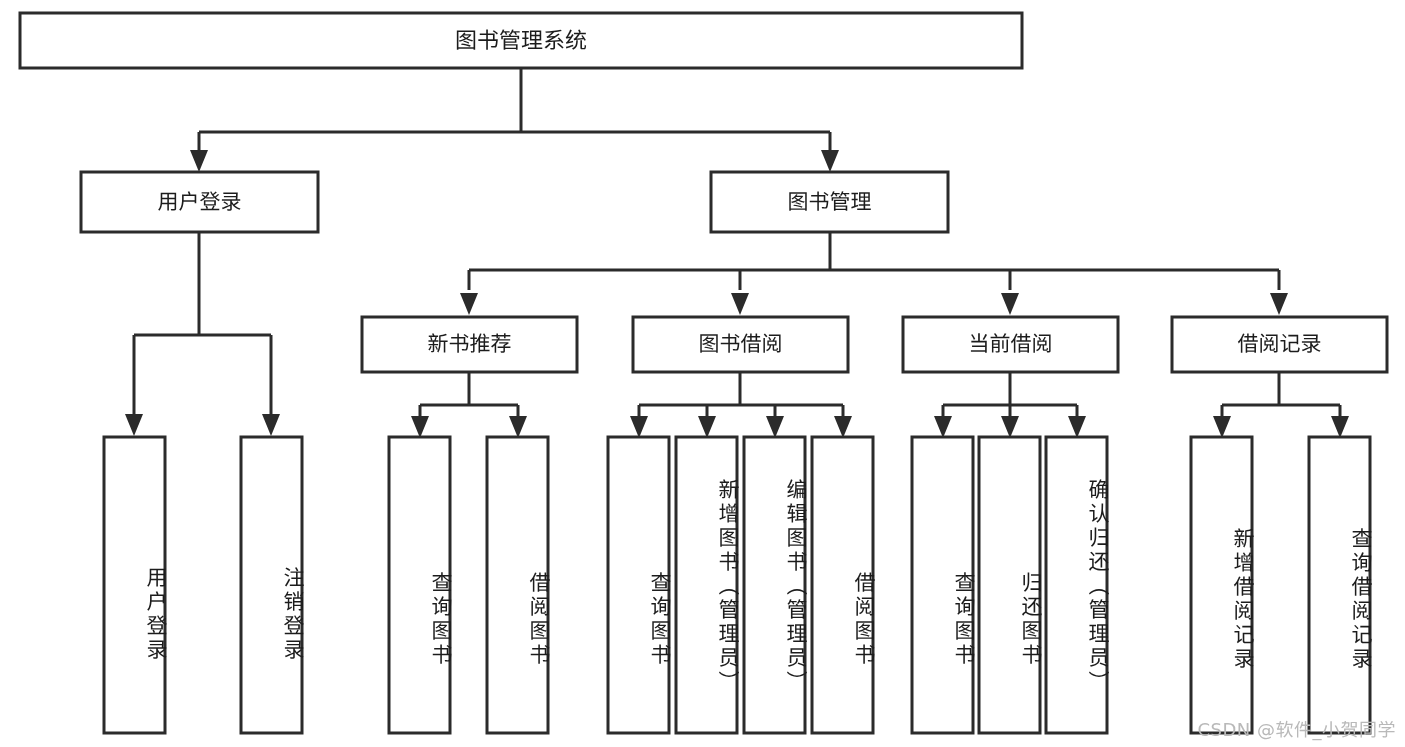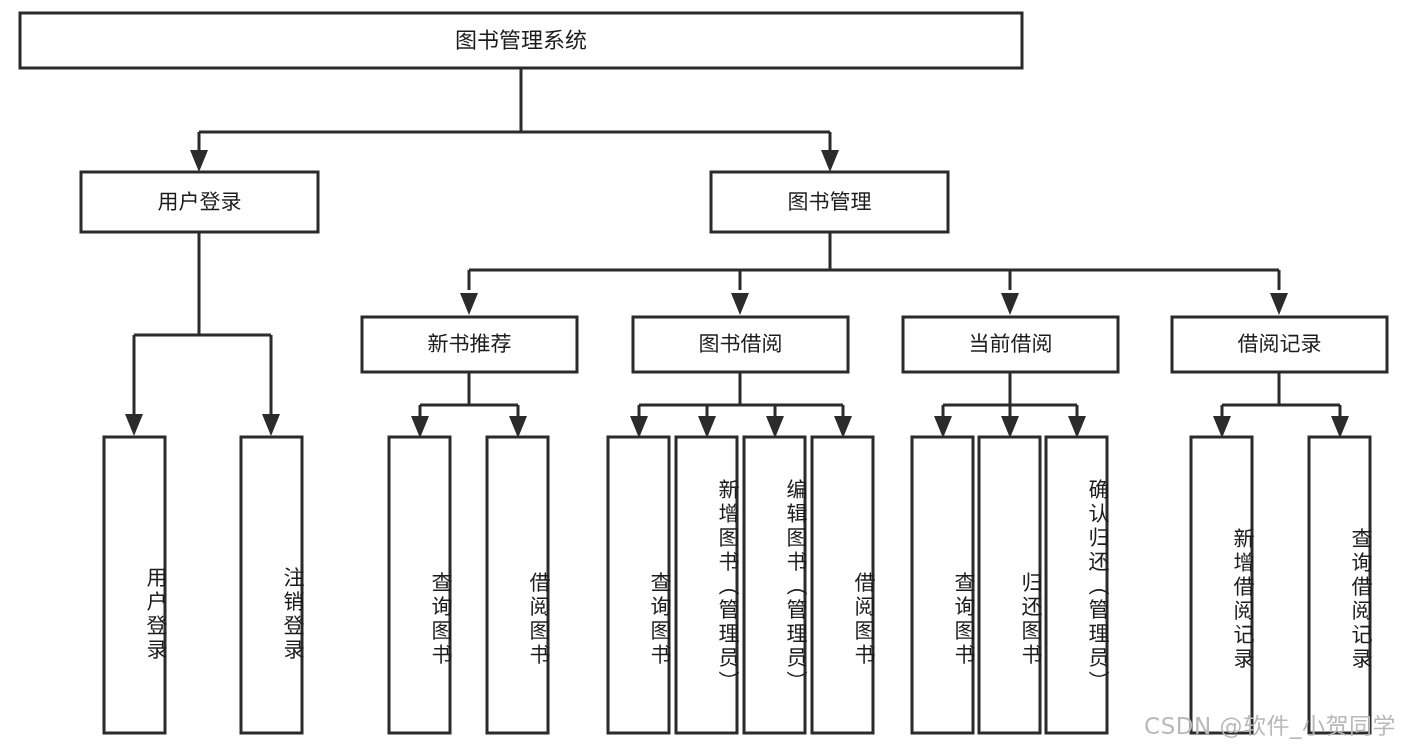--- a/index.html
+++ b/index.html
@@ -69,21 +69,21 @@
     justify-content: center;
     text-align: left;
     pointer-events: none;
     user-select: none;
   }
   #watermark {
     position: absolute;
     right: 9px;
     bottom: 6px;
     font-family: "DejaVu Sans", "Liberation Sans", sans-serif;
-    font-size: 23px;
+    font-size: 18px;
     color: #b9b9b9;
     letter-spacing: 0.5px;
     white-space: nowrap;
   }
 </style>
 </head>
 <body>
 
 <div id="diagram-root">
 

